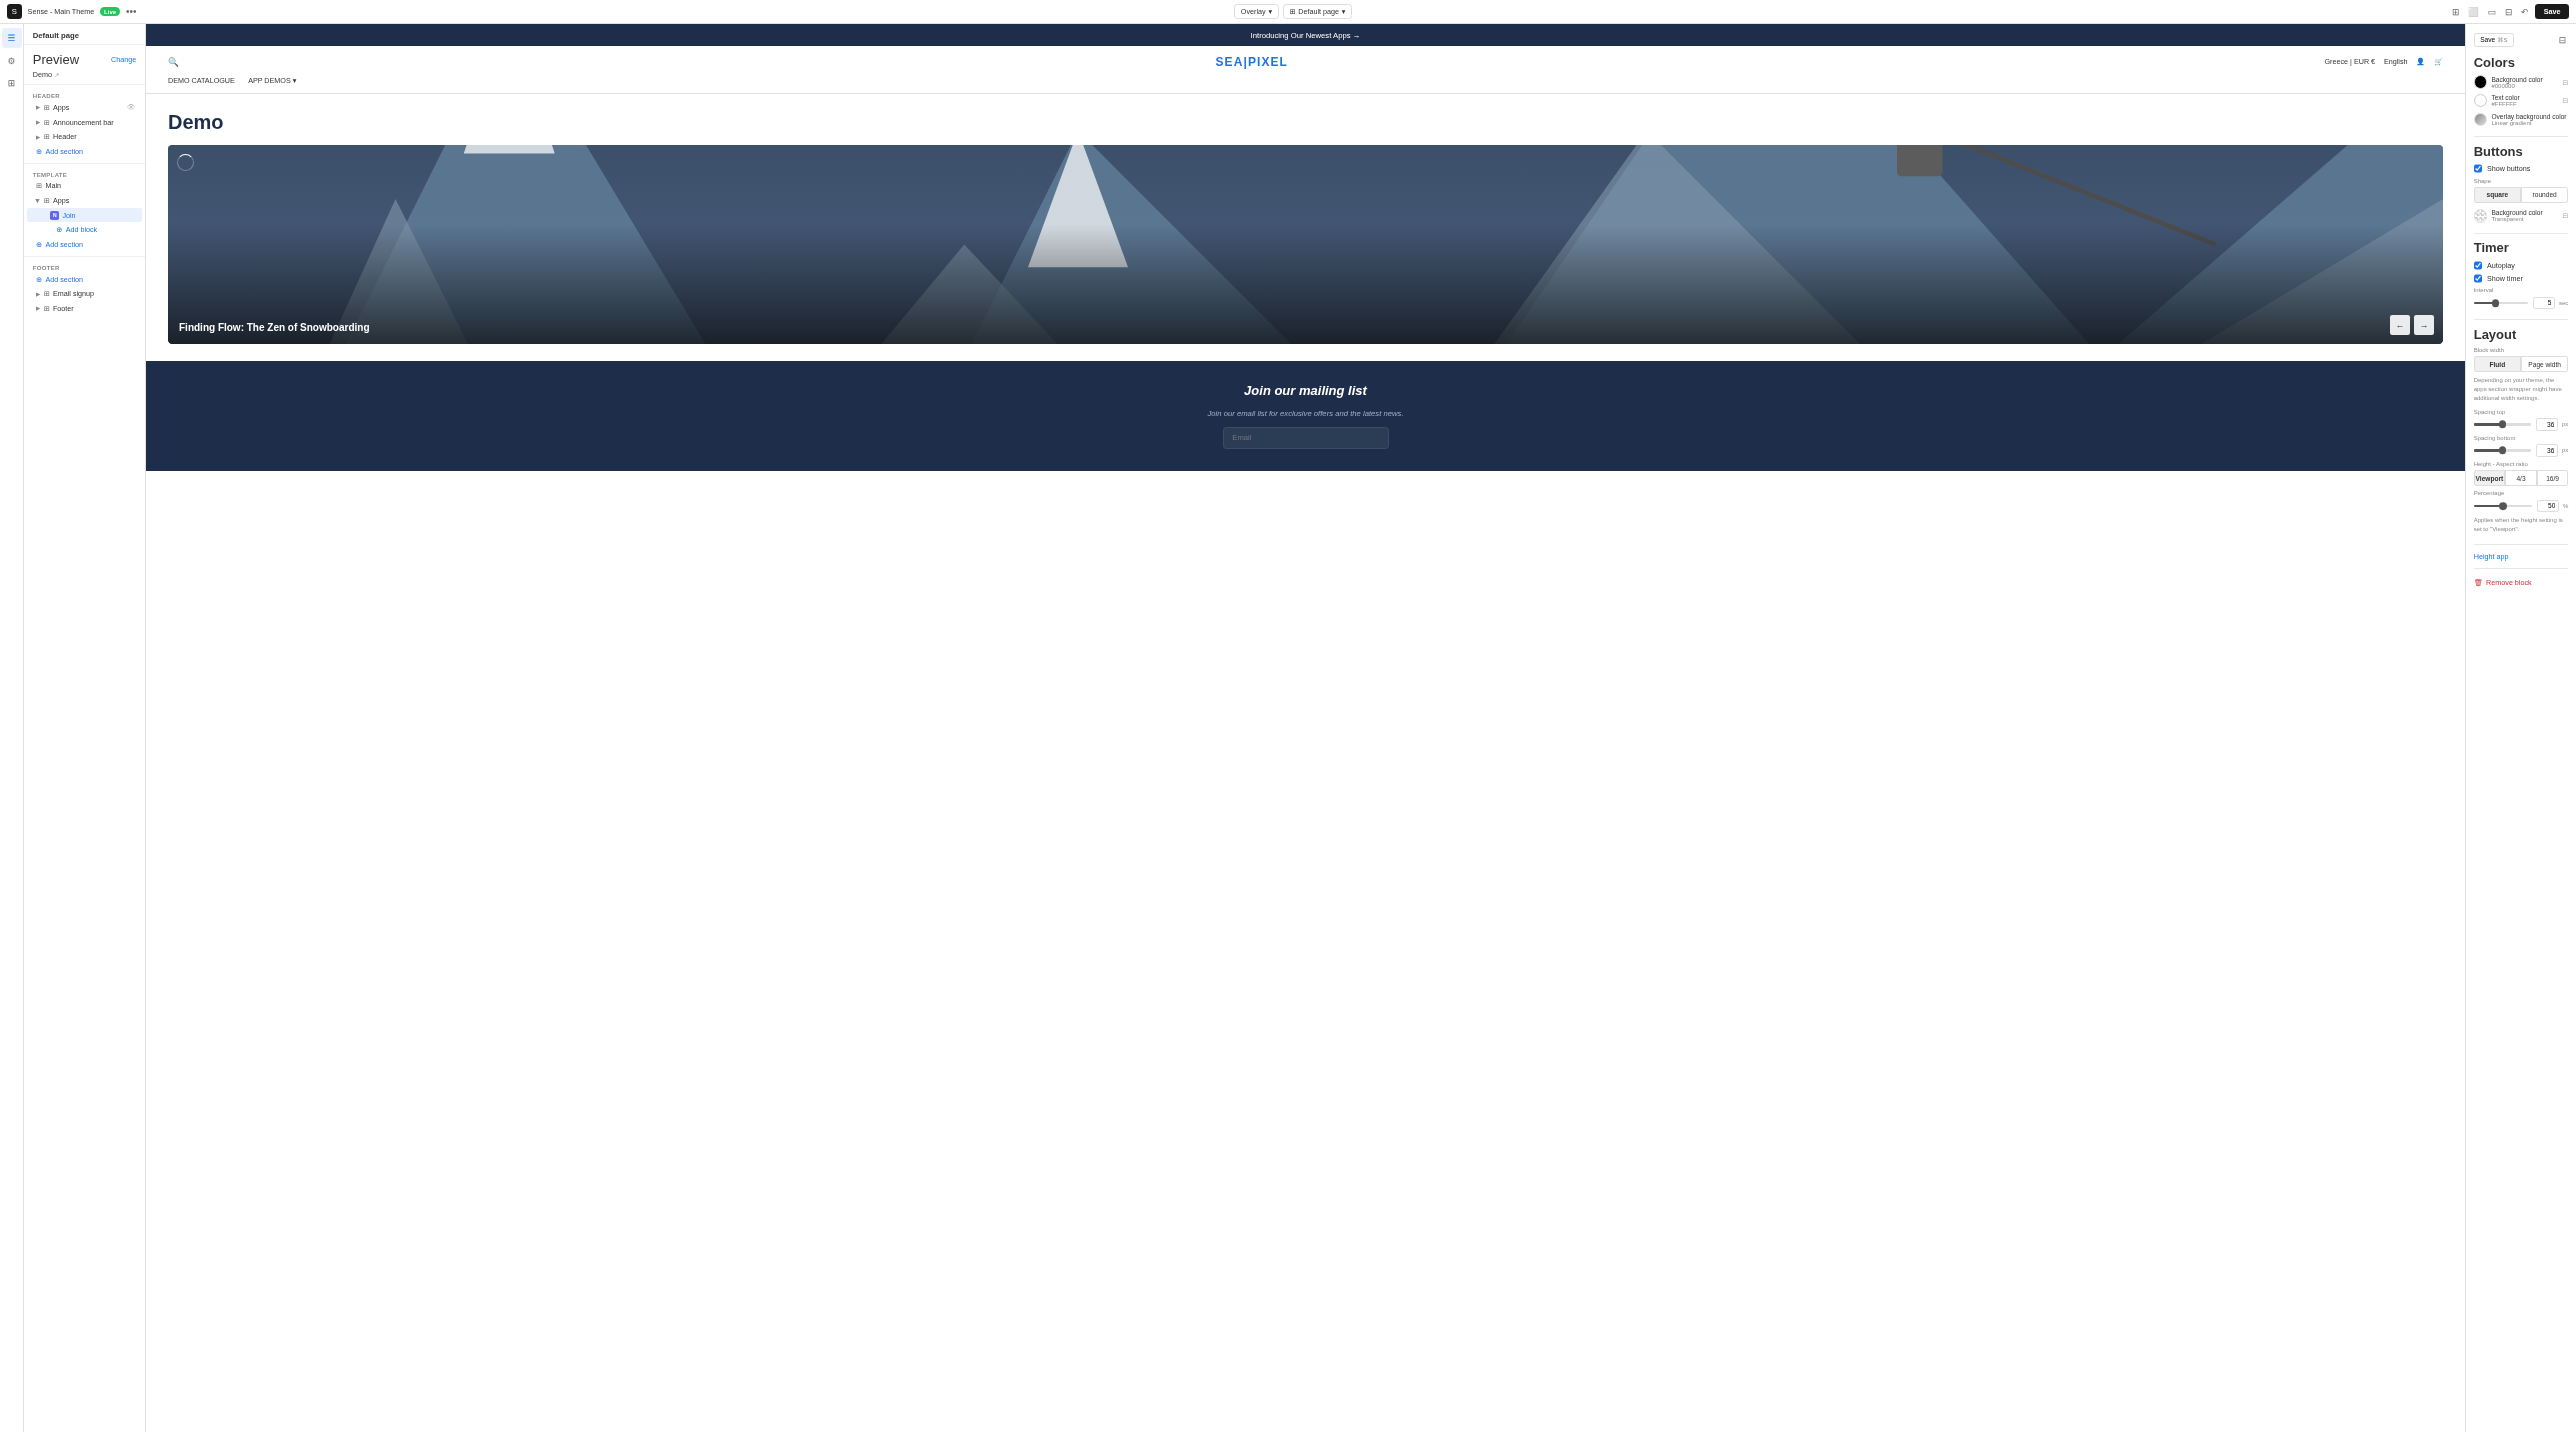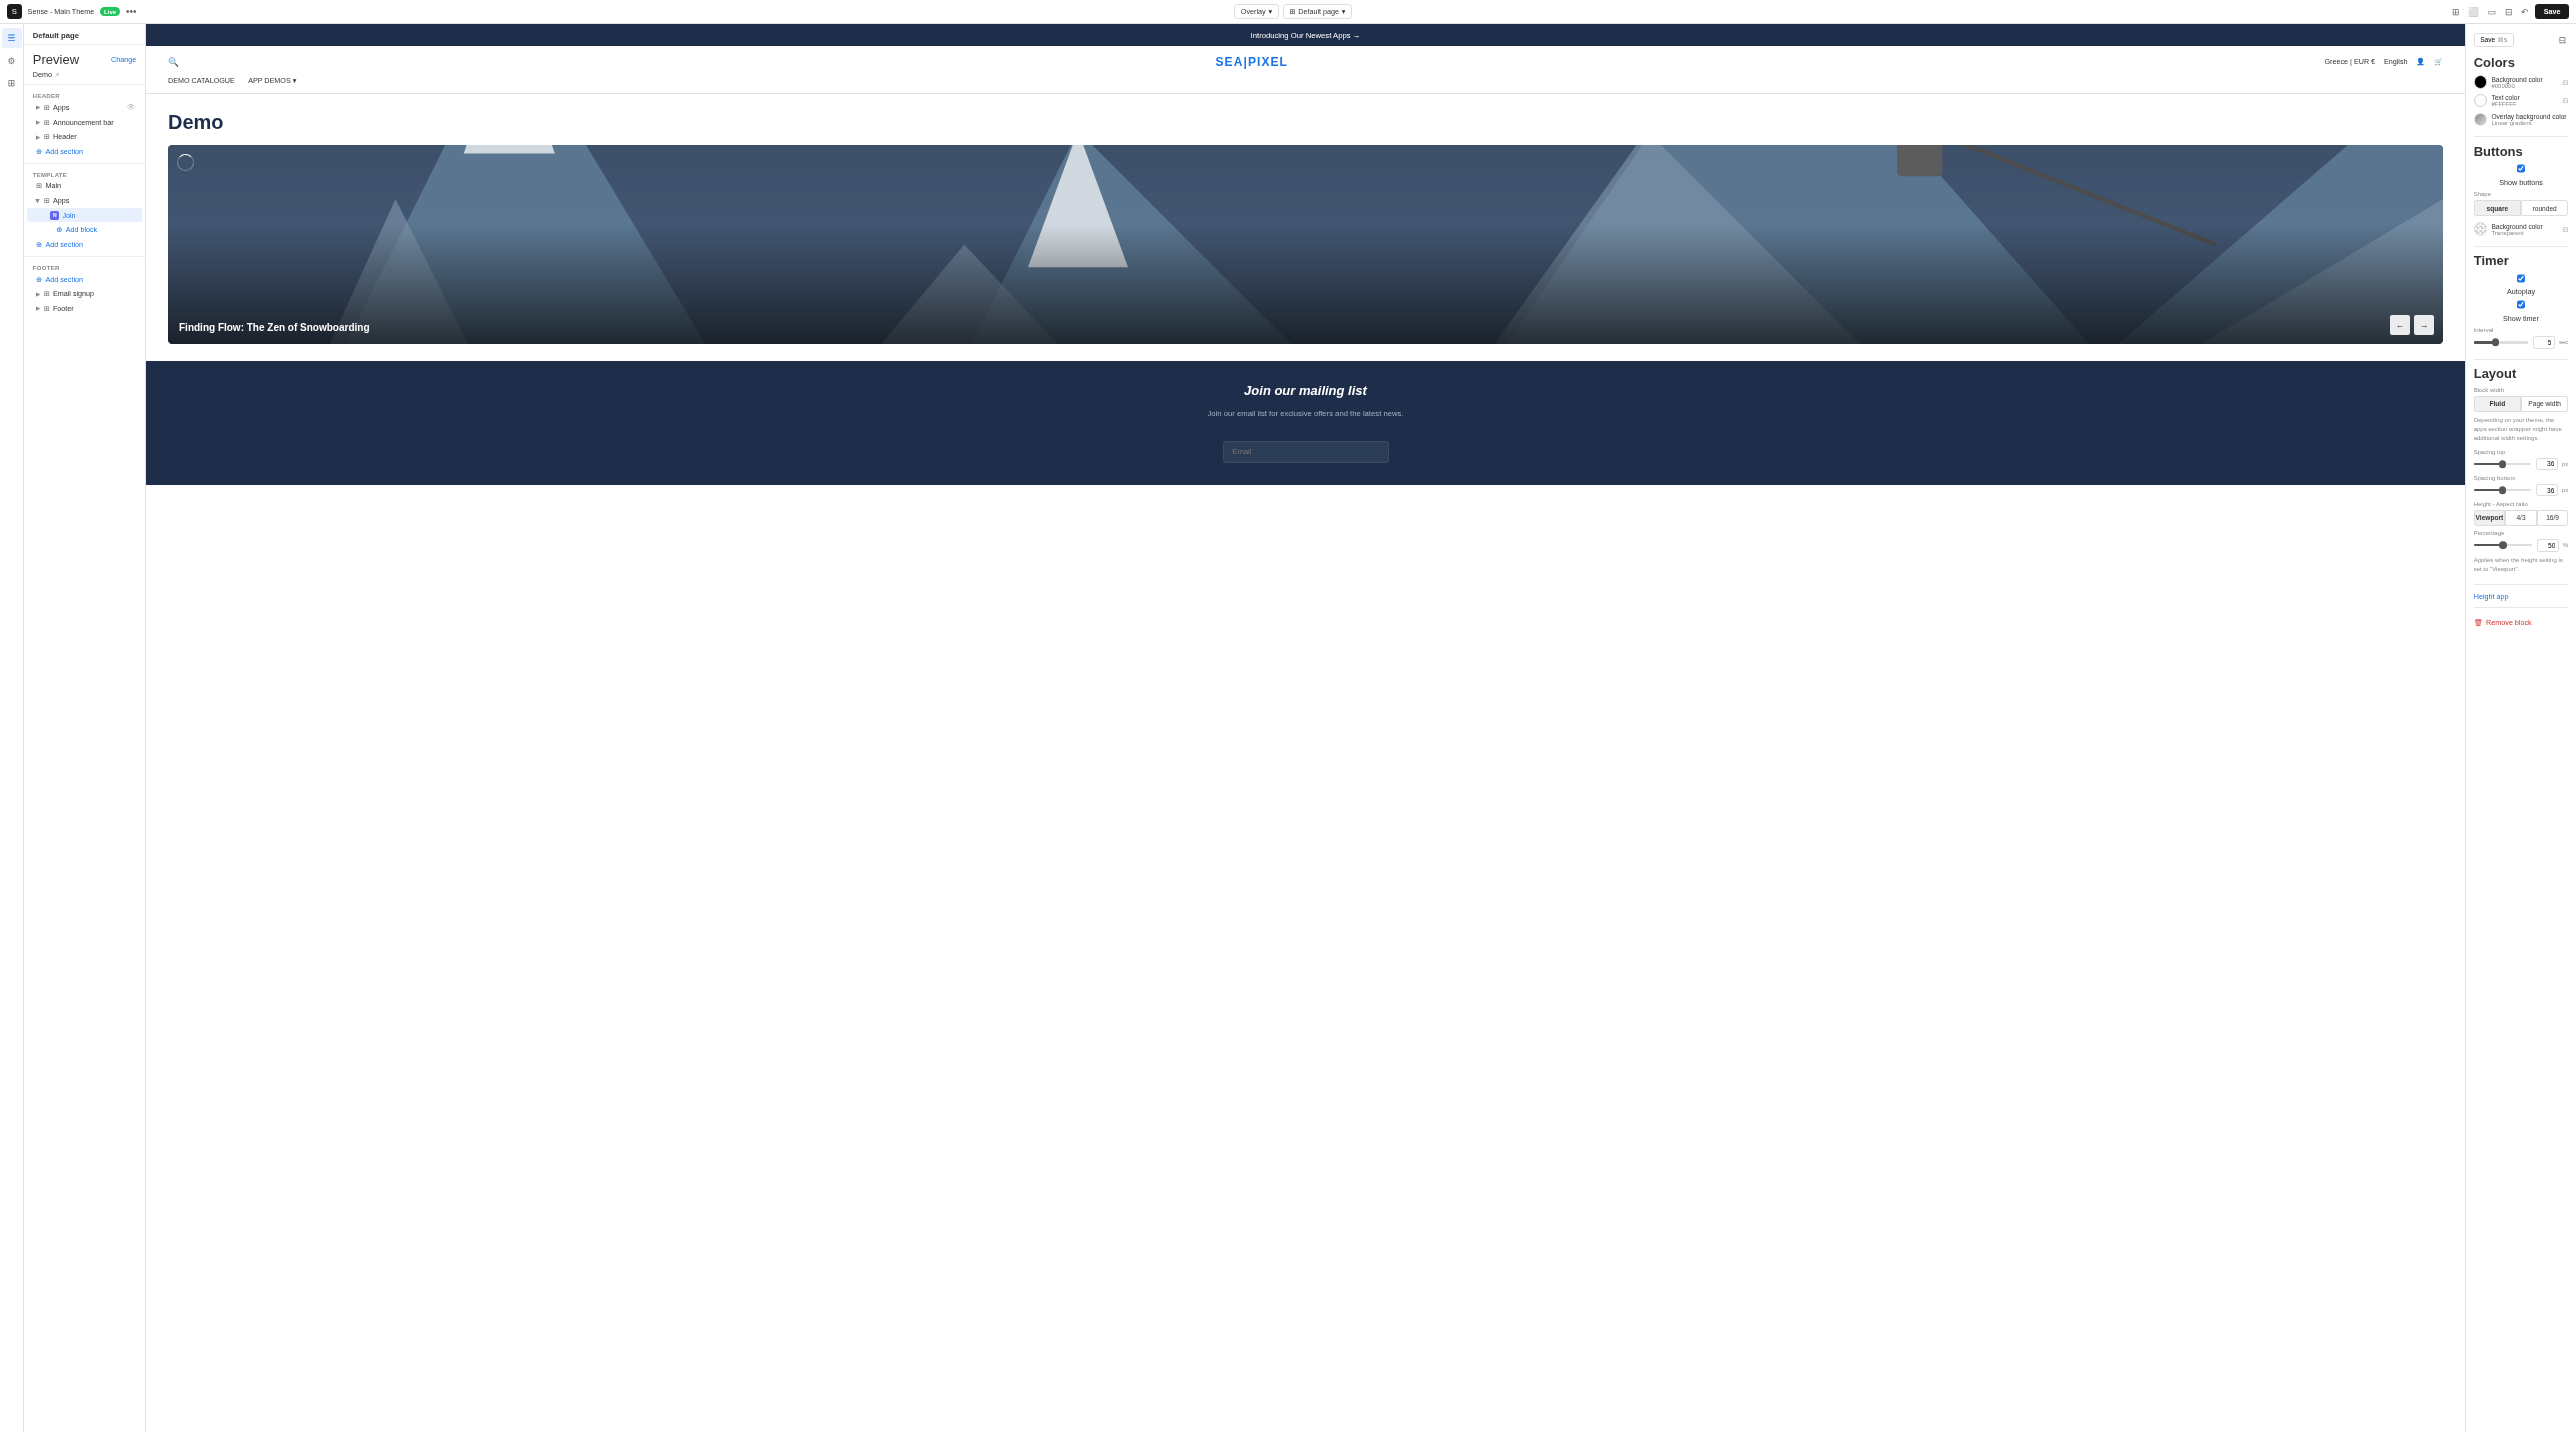--- a/index.html
+++ b/index.html
@@ -81,42 +81,42 @@
     .slider-caption { position: relative; z-index: 2; color: #fff; font-size: 10px; font-weight: 600; padding: 11px 11px; }
     .slider-nav { position: absolute; bottom: 8.8px; right: 8.8px; display: flex; gap: 4.4px; z-index: 2; }
     .slider-nav-btn { width: 20px; height: 20px; background: rgba(255,255,255,0.9); border: none; border-radius: 2.2px; cursor: pointer; display: flex; align-items: center; justify-content: center; font-size: 8.8px; color: #333; }
 
     
     .mountain-scene { width: 100%; height: 100%; position: absolute; top: 0; left: 0; }
 
     
     .footer-signup { background: #1e2d4a; padding: 22px; text-align: center; color: #fff; }
     .footer-signup h2 { font-size: 13px; font-weight: 700; margin-bottom: 11px; font-style: italic; }
-    .footer-signup p { font-size: 7.7px; color: #a0b0c8; margin-bottom: 23px; }
+    .footer-signup p { font-size: 7.7px; color: #a0b0c8; margin-bottom: 9px; font-style: italic; }
     .email-input { width: 166px; padding: 5.5px 8.8px; border-radius: 3.3px; border: 0.6px solid #3a4d65; background: #2a3d55; color: #fff; font-size: 7.7px; outline: none; }
 
     
     .right-panel { width: 111px; background: #fff; border-left: 0.6px solid #e0e0e0; overflow-y: auto; padding: 8.8px 7.7px; flex-shrink: 0; }
     .right-panel-section { margin-bottom: 10px; }
     .rp-label { font-size: 6px; color: #888; margin-bottom: 3.3px; }
     .rp-title { font-size: 13px; font-weight: 700; color: #333; margin-bottom: 5.5px; }
     .color-row { display: flex; align-items: center; gap: 4.4px; margin-bottom: 5.5px; }
     .color-swatch { width: 13.3px; height: 13.3px; border-radius: 50%; border: 0.6px solid #ddd; flex-shrink: 0; }
     .color-swatch.black { background: #000; }
     .color-swatch.white { background: #fff; border: 0.6px solid #ccc; }
     .color-swatch.gradient { background: linear-gradient(135deg, #888, #ddd); }
     .color-swatch.transparent { background: repeating-conic-gradient(#ccc 0% 25%, #fff 0% 50%) 0 0 / 4.4px 4.4px; }
     .color-info { flex: 1; }
     .color-name { font-size: 6.6px; color: #333; }
     .color-value { font-size: 6px; color: #888; }
     .copy-icon { font-size: 7.2px; color: #aaa; cursor: pointer; }
 
     .section-divider { border: none; border-top: 0.6px solid #e8e8e8; margin: 6.6px 0; }
 
-    .checkbox-row { display: flex; align-items: center; gap: 4.4px; margin-bottom: 4.4px; flex-direction: column; }
+    .checkbox-row { display: flex; align-items: center; gap: 4.4px; margin-bottom: 4.4px; }
     .checkbox-row input[type="checkbox"] { width: 8.8px; height: 8.8px; accent-color: #1a73e8; }
     .checkbox-label { font-size: 7.2px; color: #333; }
 
     .shape-row { display: flex; gap: 0; margin-bottom: 6.6px; }
     .shape-btn { flex: 1; padding: 3.3px 0; border: 0.6px solid #ddd; background: #fff; font-size: 6.6px; color: #333; cursor: pointer; }
     .shape-btn:first-child { border-radius: 2.2px 0 0 2.2px; }
     .shape-btn:last-child { border-radius: 0 2.2px 2.2px 0; }
     .shape-btn.active { background: #f0f0f0; font-weight: 600; }
 
     .slider-row { display: flex; align-items: center; gap: 4.4px; margin-bottom: 4.4px; }

